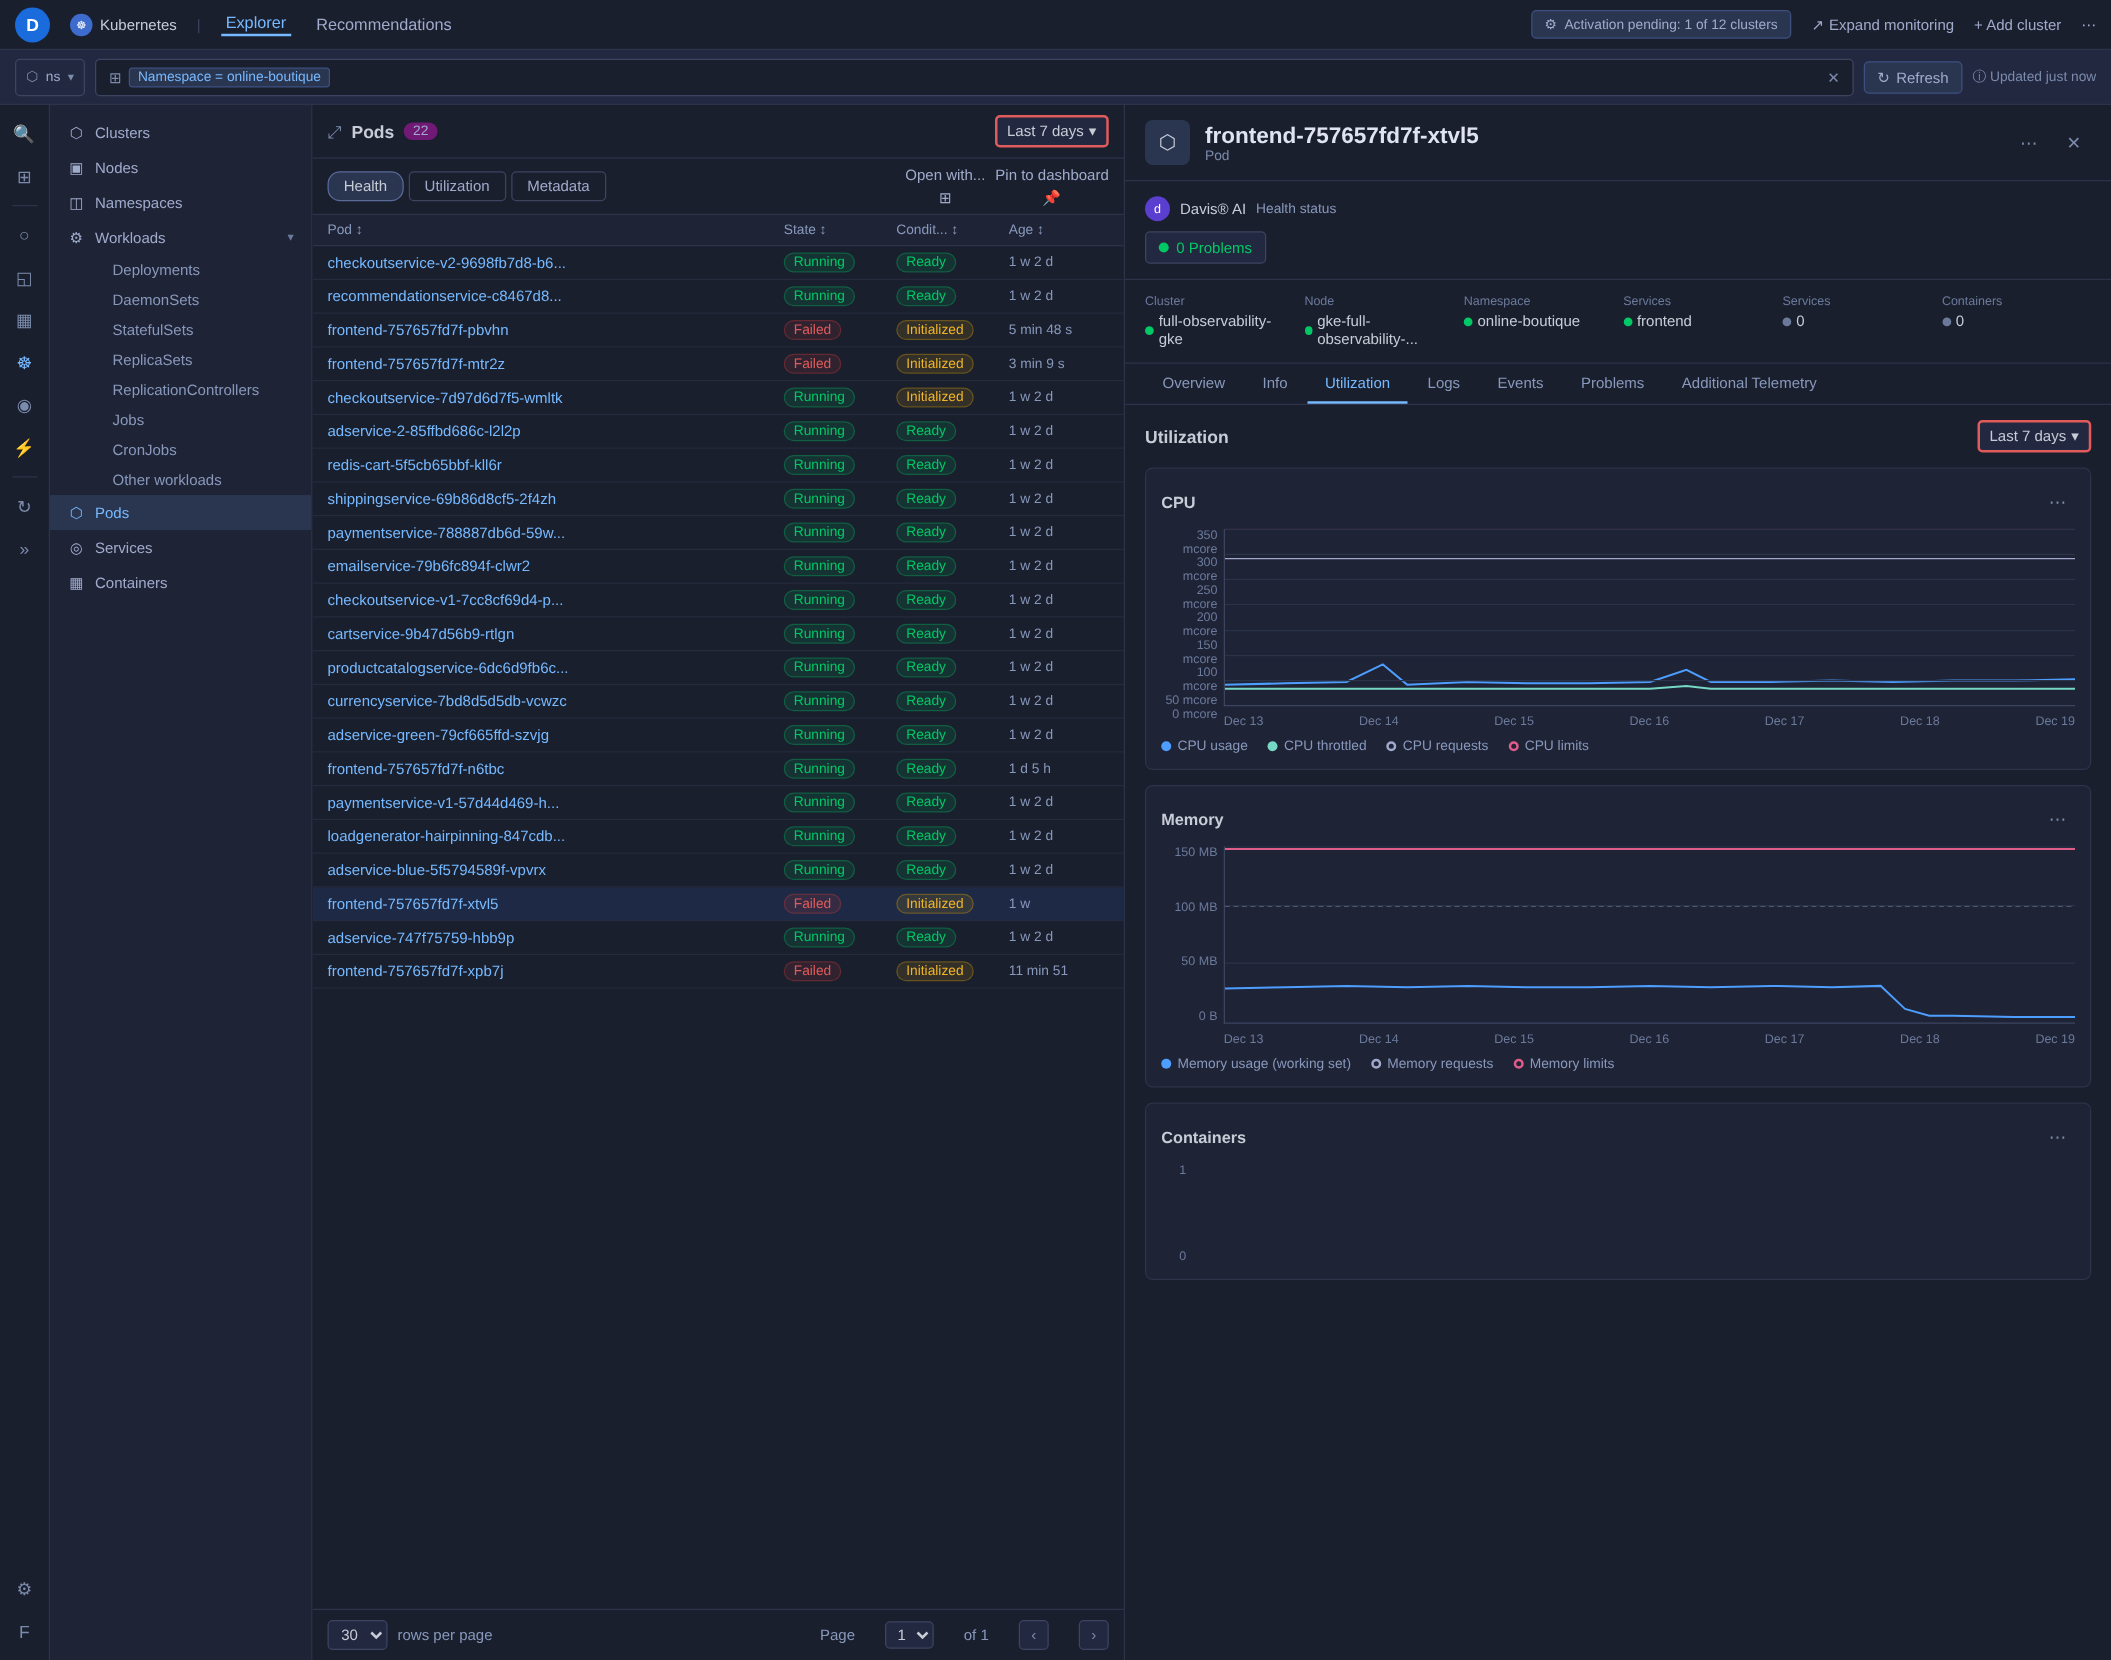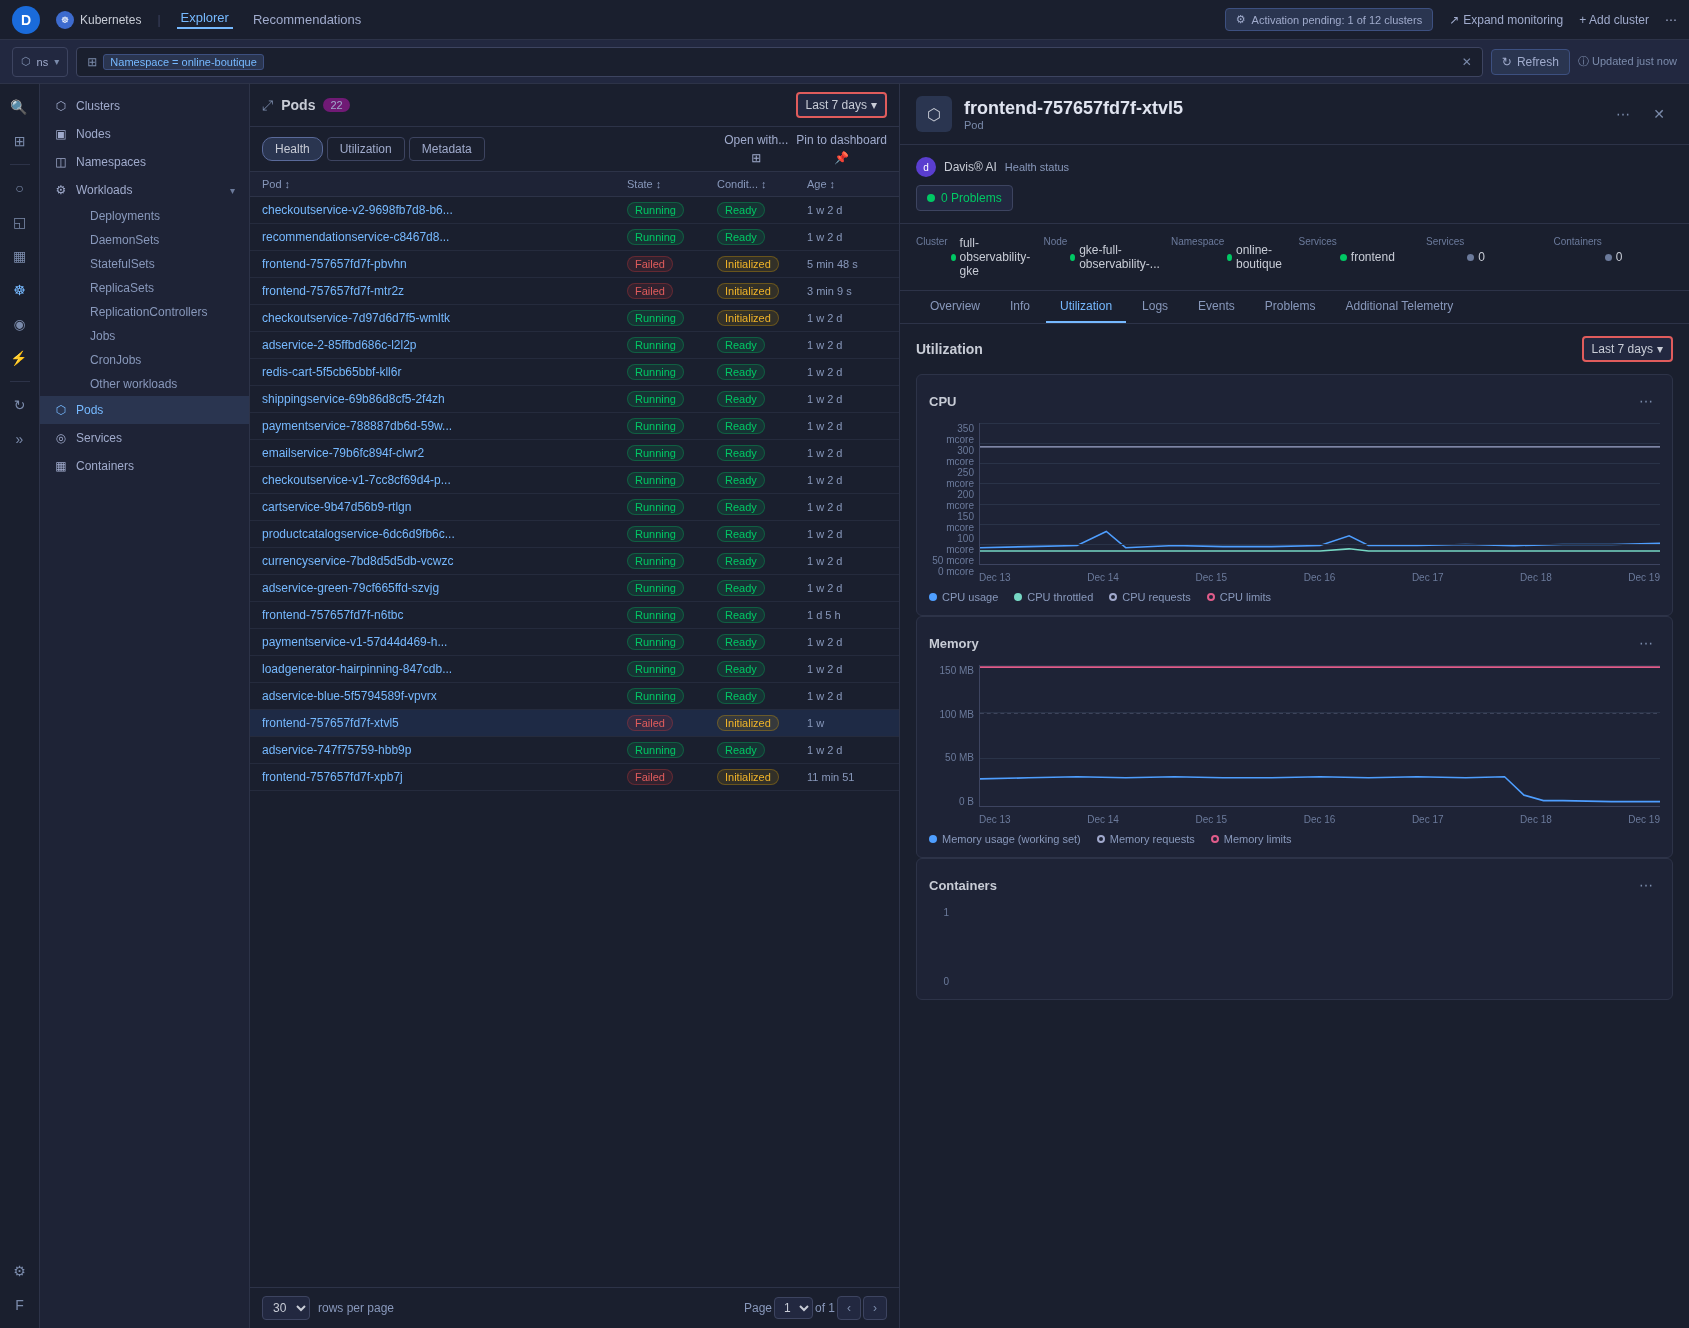--- a/index.html
+++ b/index.html
@@ -72,21 +72,21 @@
     .status-running { background: rgba(0,200,100,0.12); color: #00c864; border: 1px solid rgba(0,200,100,0.3); }
     .status-failed { background: rgba(220,60,60,0.12); color: #e05c5c; border: 1px solid rgba(220,60,60,0.3); }
     .cond-ready { background: rgba(0,200,100,0.12); color: #00c864; border: 1px solid rgba(0,200,100,0.3); }
     .cond-initialized { background: rgba(230,170,0,0.12); color: #f0b429; border: 1px solid rgba(230,170,0,0.3); }
     .cell-age { font-size: 11px; color: #8898bb; }
 
     
     .pagination { display: flex; align-items: center; padding: 8px 12px; border-top: 1px solid #2d3348; gap: 8px; }
     .rows-select { background: #222840; border: 1px solid #3d4460; color: #c8ccd6; border-radius: 4px; padding: 3px 6px; font-size: 12px; }
     .rows-label { color: #8898bb; font-size: 12px; }
-    .page-label { margin-left: auto; display: flex; align-items: center; gap: 2px; font-size: 12px; color: #8898bb; }
+    .page-label { margin-left: auto; display: flex; align-items: center; gap: 24px; font-size: 12px; color: #8898bb; }
     .page-select { background: #222840; border: 1px solid #3d4460; color: #c8ccd6; border-radius: 4px; padding: 2px 5px; font-size: 12px; }
     .page-nav { width: 24px; height: 24px; display: flex; align-items: center; justify-content: center; background: #222840; border: 1px solid #3d4460; border-radius: 4px; cursor: pointer; color: #7b8bab; }
 
     
     .detail-panel { flex: 1; background: #1a1f2e; display: flex; flex-direction: column; overflow: hidden; }
     .detail-header { display: flex; align-items: center; padding: 12px 16px; border-bottom: 1px solid #2d3348; gap: 12px; }
     .pod-icon { width: 36px; height: 36px; background: #2a3550; border-radius: 6px; display: flex; align-items: center; justify-content: center; font-size: 16px; }
     .pod-title { font-size: 18px; font-weight: 600; color: #e0e4f0; }
     .pod-type { font-size: 11px; color: #7b8bab; }
     .detail-header-actions { margin-left: auto; display: flex; gap: 8px; }
@@ -94,38 +94,38 @@
 
     
     .davis-section { padding: 12px 16px; border-bottom: 1px solid #2d3348; }
     .davis-header { display: flex; align-items: center; gap: 8px; margin-bottom: 8px; }
     .davis-icon { width: 20px; height: 20px; background: #5a3ecf; border-radius: 50%; display: flex; align-items: center; justify-content: center; font-size: 10px; color: white; }
     .problems-badge { display: flex; align-items: center; gap: 6px; background: #222840; border: 1px solid #3d4460; border-radius: 4px; padding: 5px 10px; font-size: 12px; color: #00c864; width: fit-content; }
     .green-dot { width: 8px; height: 8px; background: #00c864; border-radius: 50%; }
 
     
     .meta-grid { display: grid; grid-template-columns: repeat(6, 1fr); padding: 12px 16px; border-bottom: 1px solid #2d3348; gap: 8px; }
-    .meta-item { display: flex; gap: 3px; }
+    .meta-item { display: flex; flex-direction: column; gap: 3px; }
     .meta-label { font-size: 10px; color: #6b7a9b; }
     .meta-value { font-size: 12px; color: #c8ccd6; display: flex; align-items: center; gap: 4px; }
     .meta-dot { width: 7px; height: 7px; border-radius: 50%; background: #00c864; }
 
     
     .detail-tabs { display: flex; padding: 0 16px; border-bottom: 1px solid #2d3348; gap: 2px; }
     .detail-tab { padding: 8px 14px; font-size: 12px; color: #8898bb; cursor: pointer; border-bottom: 2px solid transparent; }
     .detail-tab.active { color: #76b9ff; border-bottom: 2px solid #76b9ff; }
 
     
     .utilization-content { flex: 1; overflow-y: auto; padding: 12px 16px; }
     .util-header { display: flex; align-items: center; justify-content: space-between; margin-bottom: 12px; }
     .util-title { font-size: 14px; font-weight: 600; color: #c8ccd6; }
     .util-time-btn { display: flex; align-items: center; gap: 4px; background: #222840; border: 2px solid #e05c5c; border-radius: 4px; padding: 4px 8px; cursor: pointer; font-size: 12px; color: #c8ccd6; }
 
     
-    .chart-card { background: #1e2336; border: 1px solid #2d3348; border-radius: 6px; padding: 12px; }
+    .chart-card { background: #1e2336; border: 1px solid #2d3348; border-radius: 6px; padding: 12px; margin-bottom: 12px; }
     .chart-card-header { display: flex; align-items: center; justify-content: space-between; margin-bottom: 8px; }
     .chart-card-title { font-size: 13px; font-weight: 600; color: #c8ccd6; }
     .chart-area { width: 100%; height: 160px; position: relative; overflow: hidden; }
     .chart-y-labels { position: absolute; left: 0; top: 0; height: 100%; display: flex; flex-direction: column; justify-content: space-between; padding: 0 0 18px 0; }
     .chart-y-label { font-size: 10px; color: #6b7a9b; width: 45px; text-align: right; }
     .chart-plot { position: absolute; left: 50px; right: 0; top: 0; bottom: 18px; border-bottom: 1px solid #3d4460; border-left: 1px solid #3d4460; }
     .chart-grid-line { position: absolute; left: 0; right: 0; height: 1px; background: #2a3348; }
     .chart-x-labels { position: absolute; bottom: 0; left: 50px; right: 0; display: flex; justify-content: space-between; }
     .chart-x-label { font-size: 10px; color: #6b7a9b; }
     .chart-legend { display: flex; gap: 16px; margin-top: 8px; flex-wrap: wrap; }

